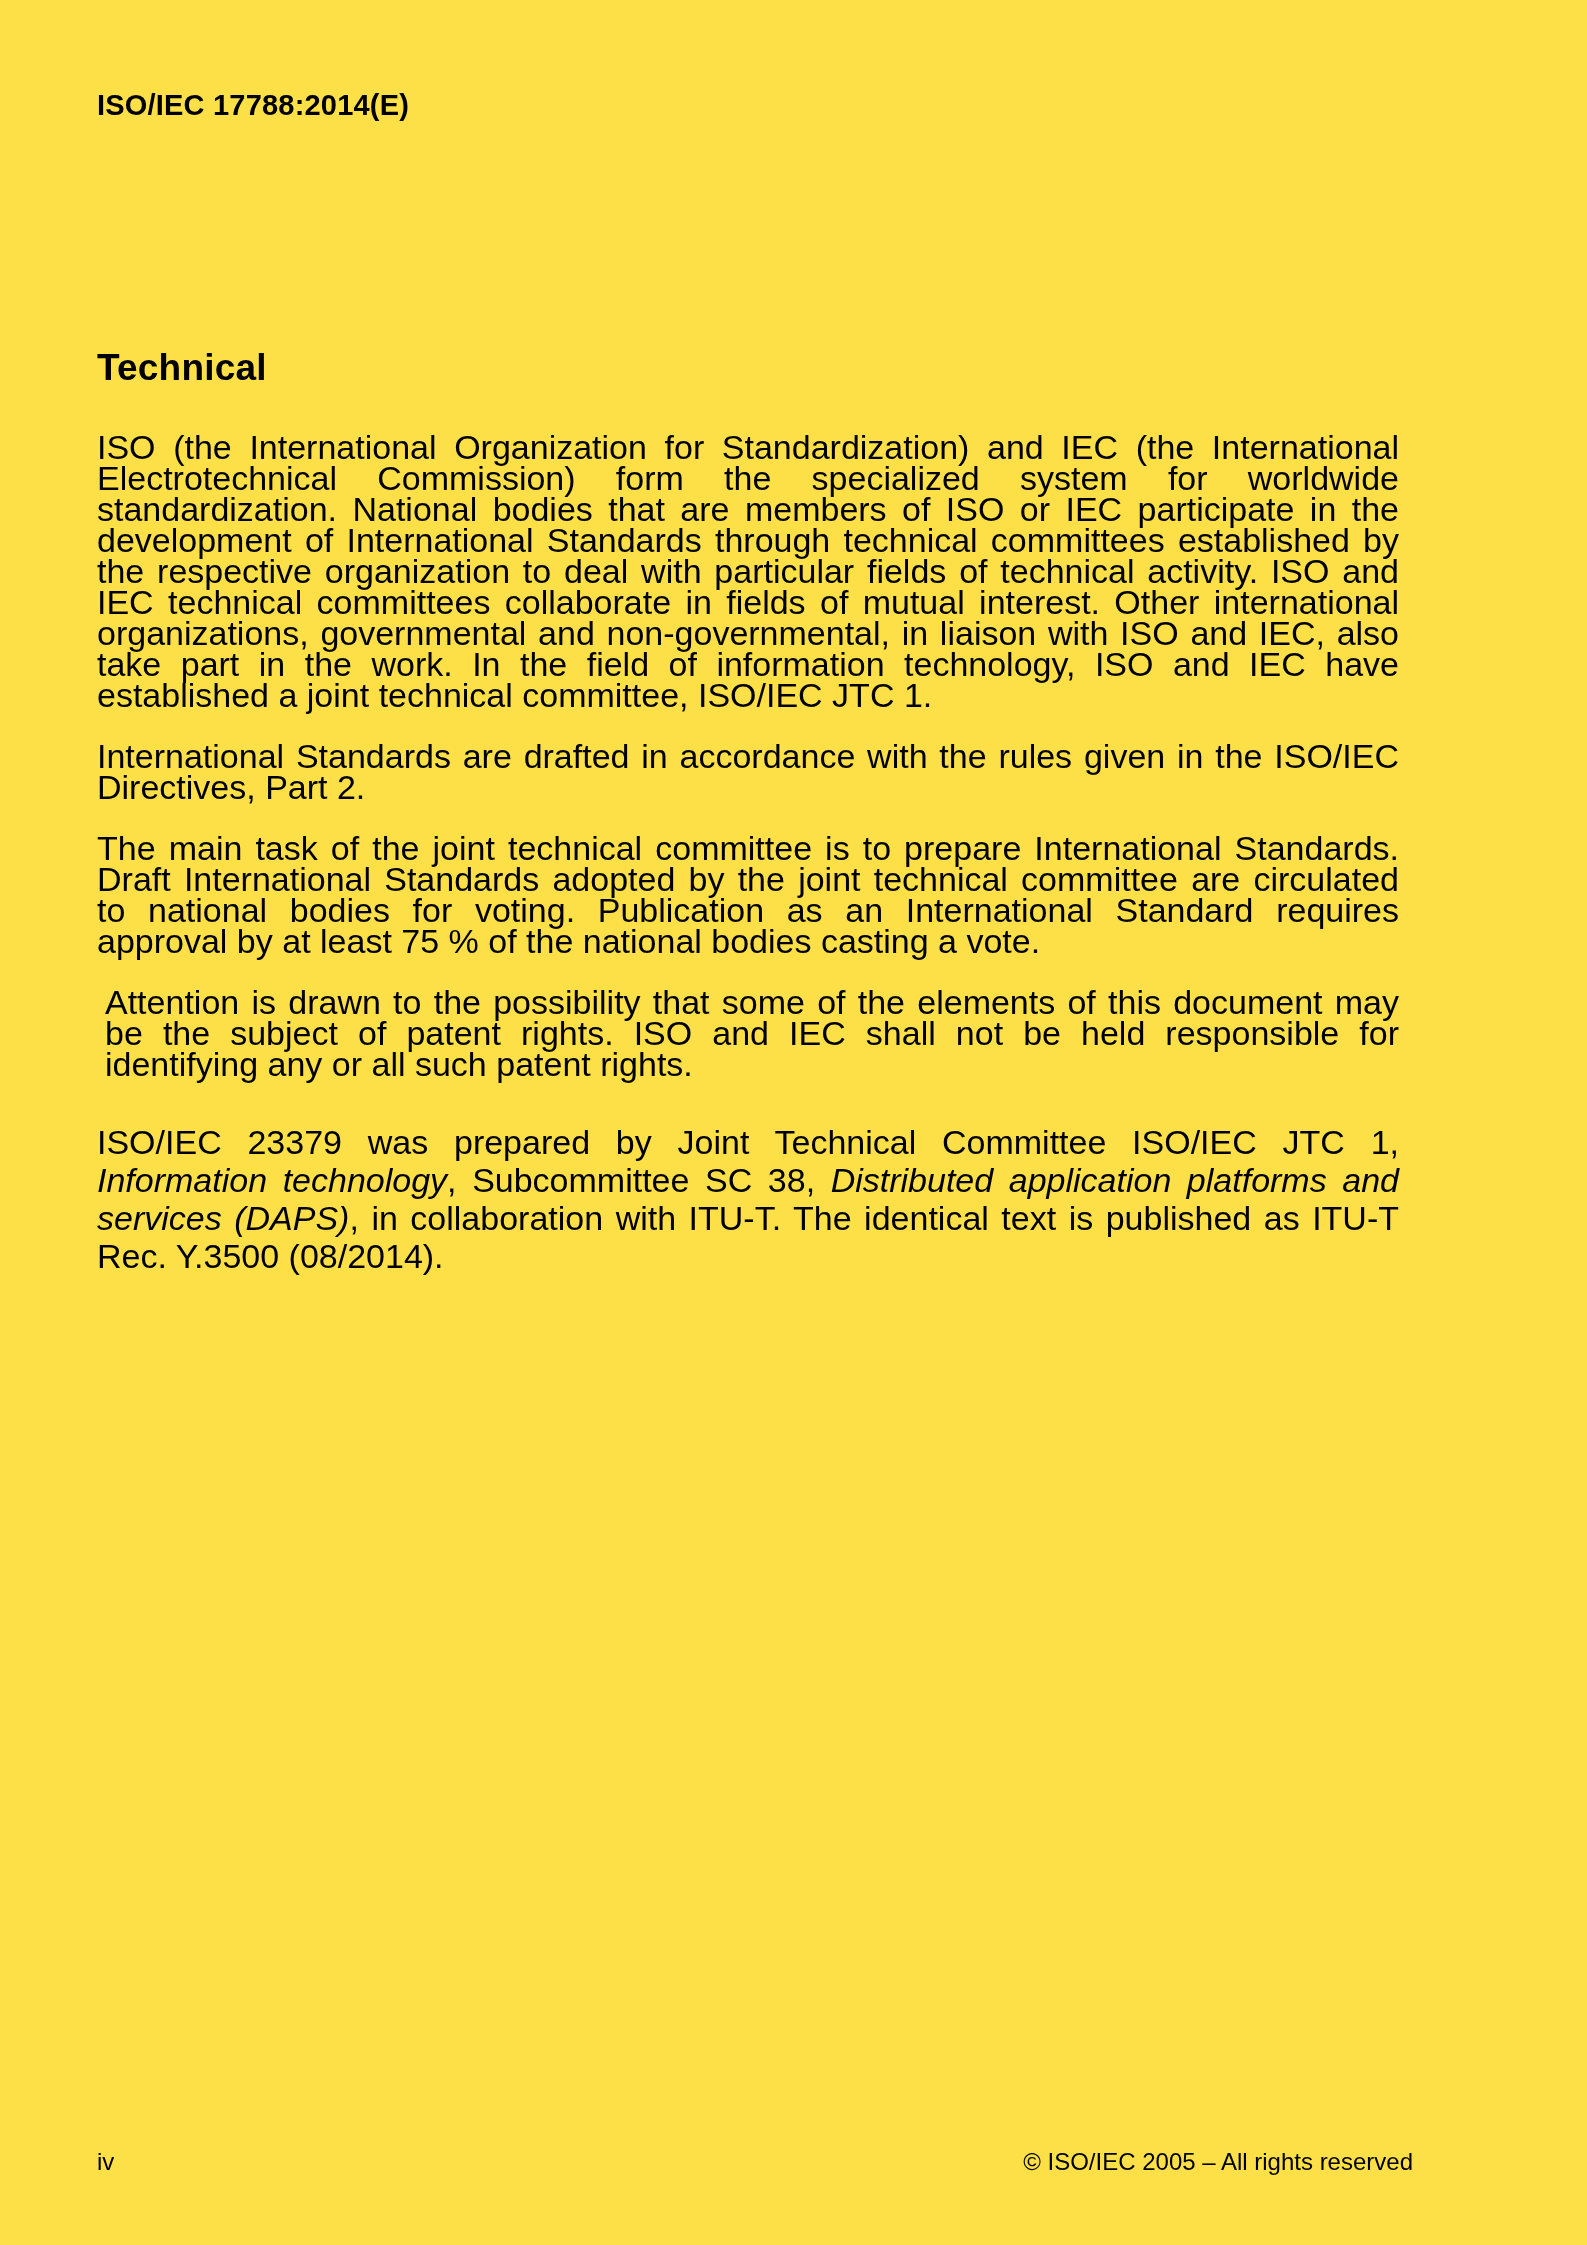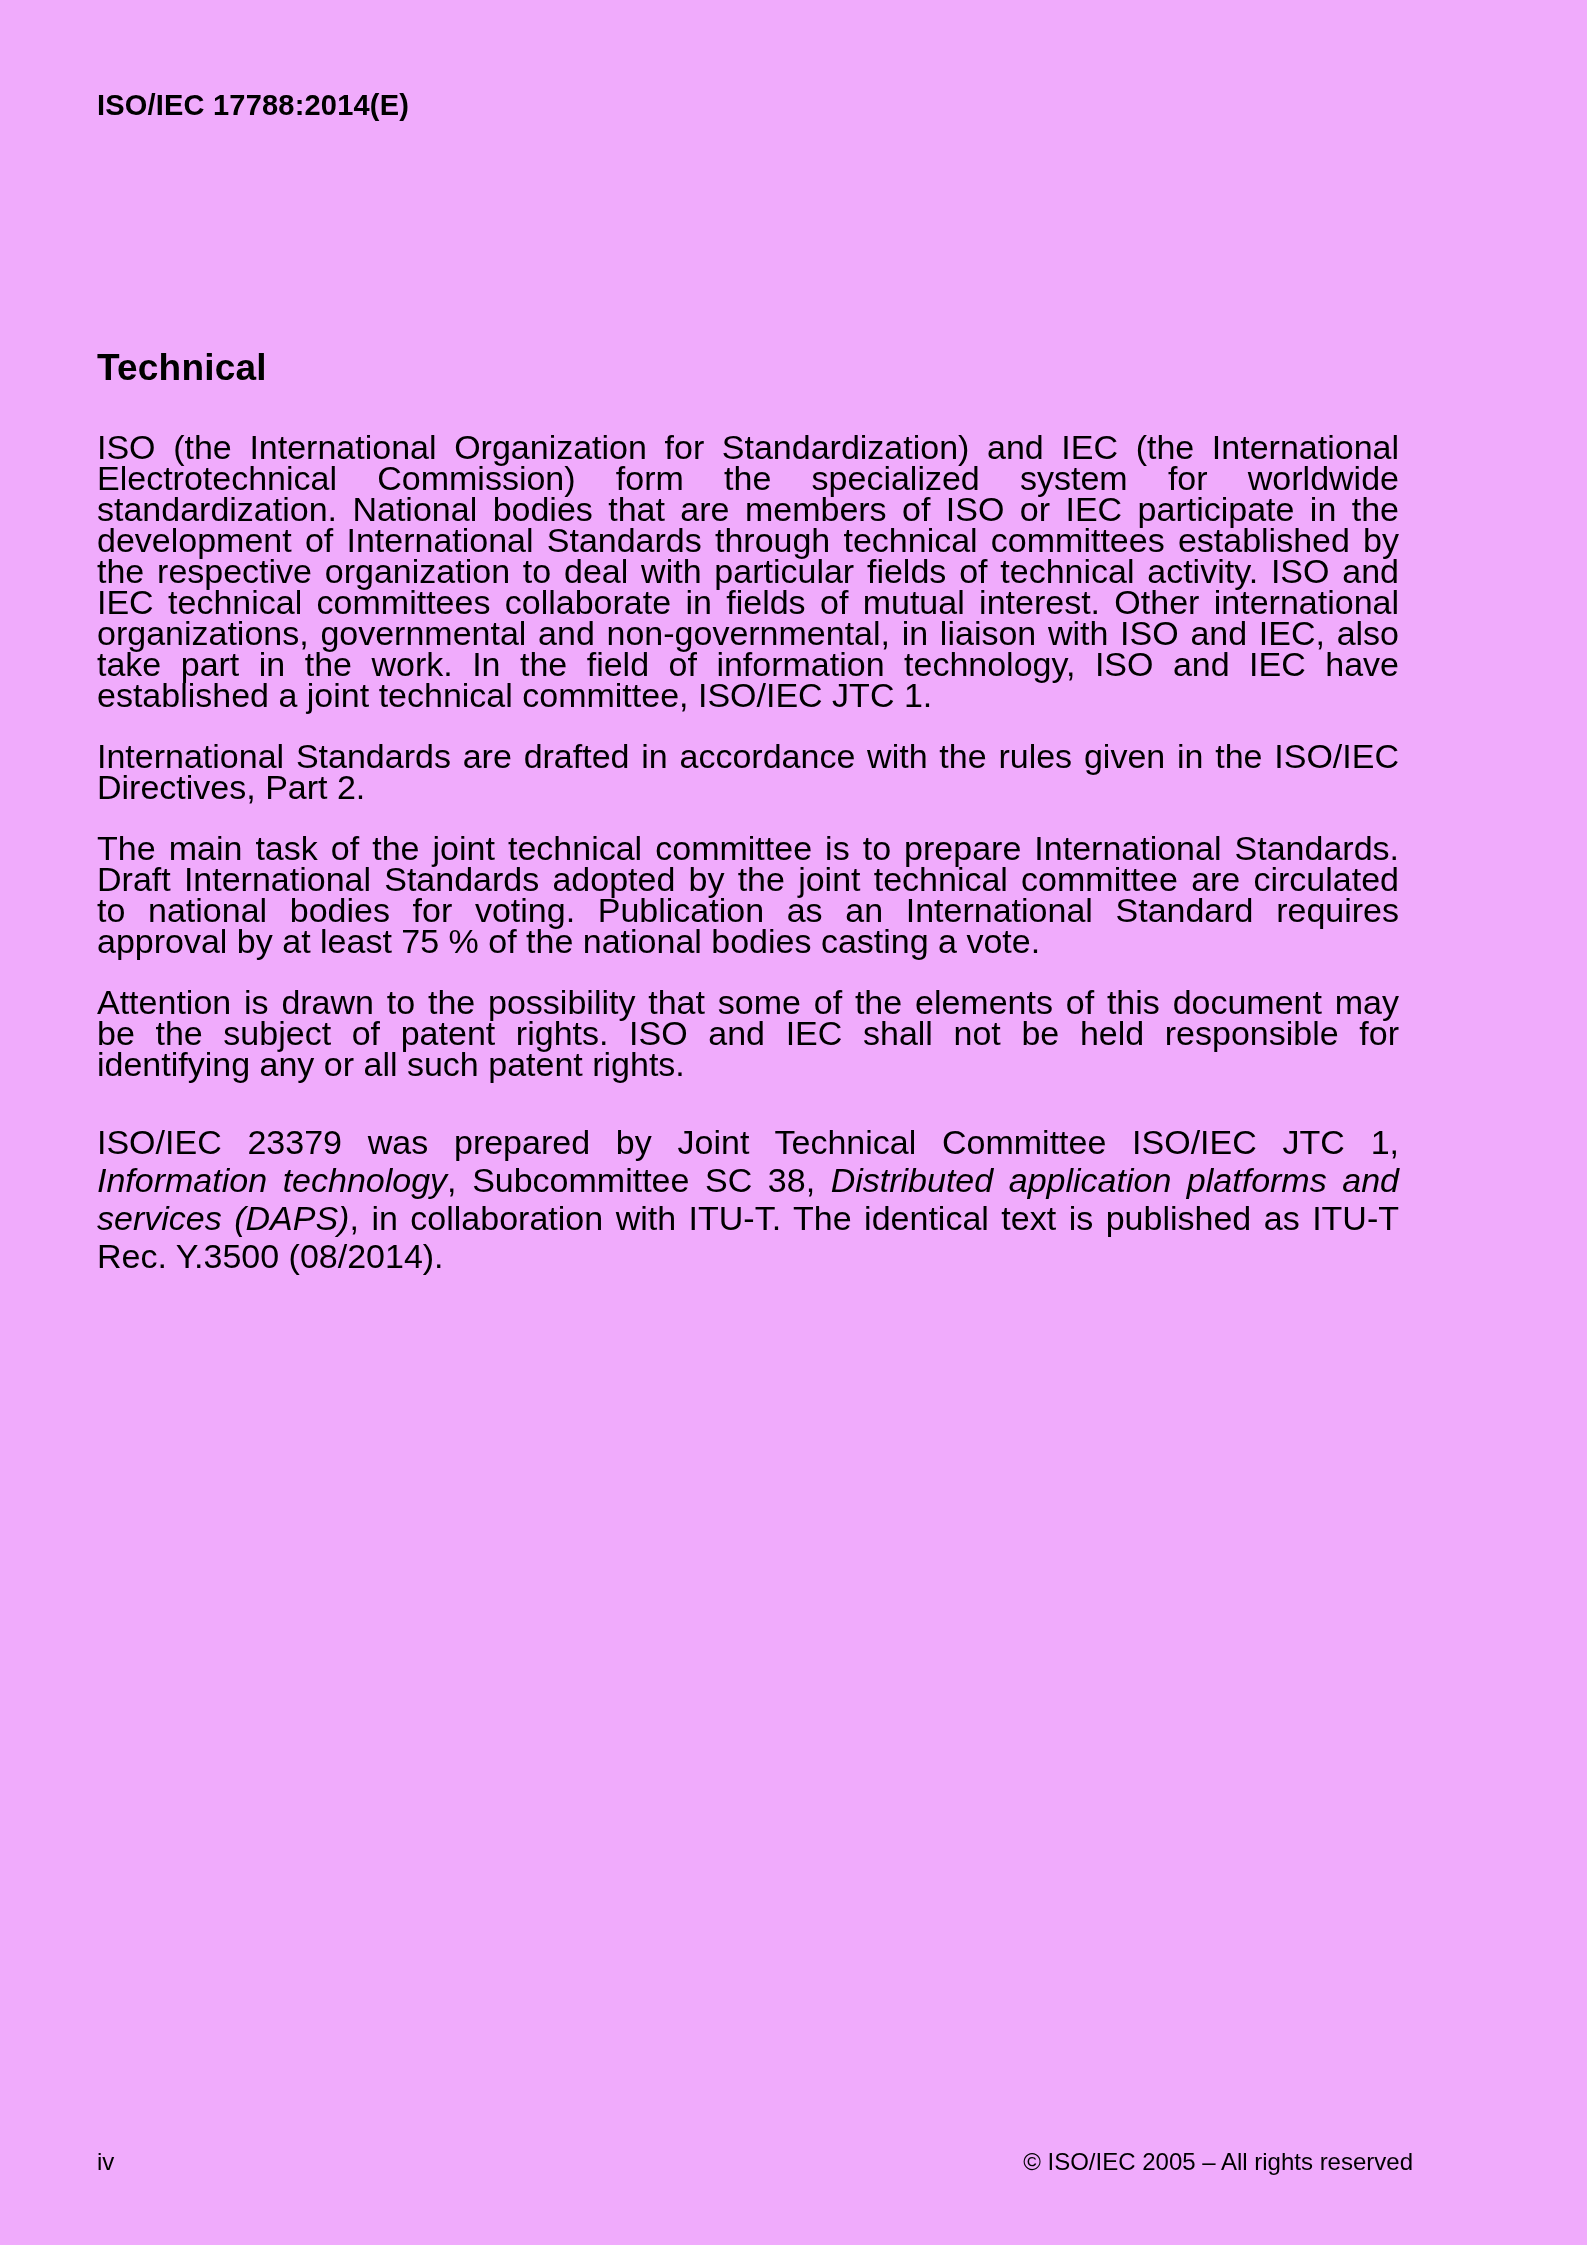--- a/index.html
+++ b/index.html
@@ -4,21 +4,21 @@
 <style>
   html, body {
     margin: 0;
     padding: 0;
     background: #ffffff;
   }
   .page {
     position: relative;
     width: 1587px;
     height: 2245px;
-    background: #f0abfc;
+    background: #fde047;
     color: #000000;
     font-family: "Liberation Sans", sans-serif;
     overflow: hidden;
   }
   .running-header {
     position: absolute;
     left: 97px;
     top: 89px;
     font-size: 29px;
     line-height: 32px;
@@ -39,20 +39,21 @@
     letter-spacing: 0.2px;
   }
   .main p {
     font-size: 34px;
     line-height: 31px;
     margin: 0 0 30px 0;
     text-align: justify;
   }
   .main p.patent {
     margin-top: 30px;
+    margin-left: 8px;
   }
   .main p.prepared {
     margin-top: 43px;
     line-height: 38px;
     margin-bottom: 0;
   }
   .main .italic {
     font-style: italic;
   }
   .page-footer {

